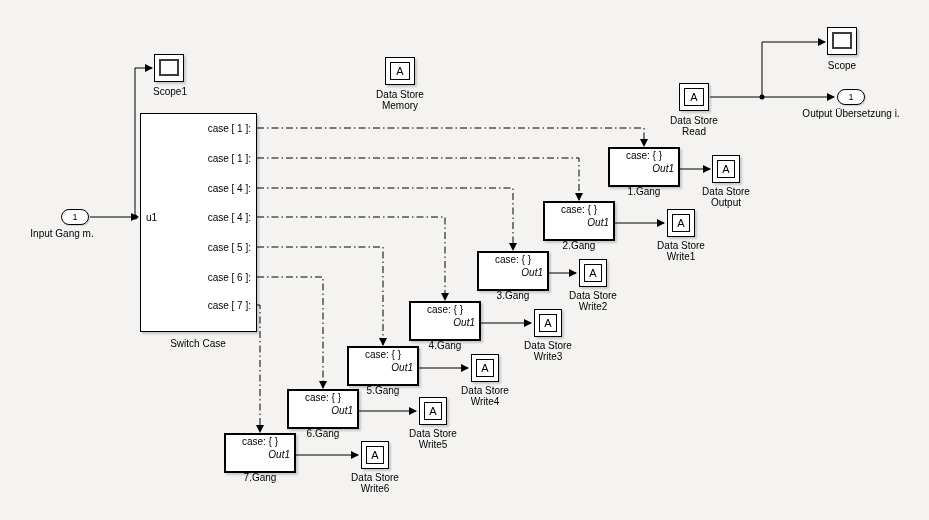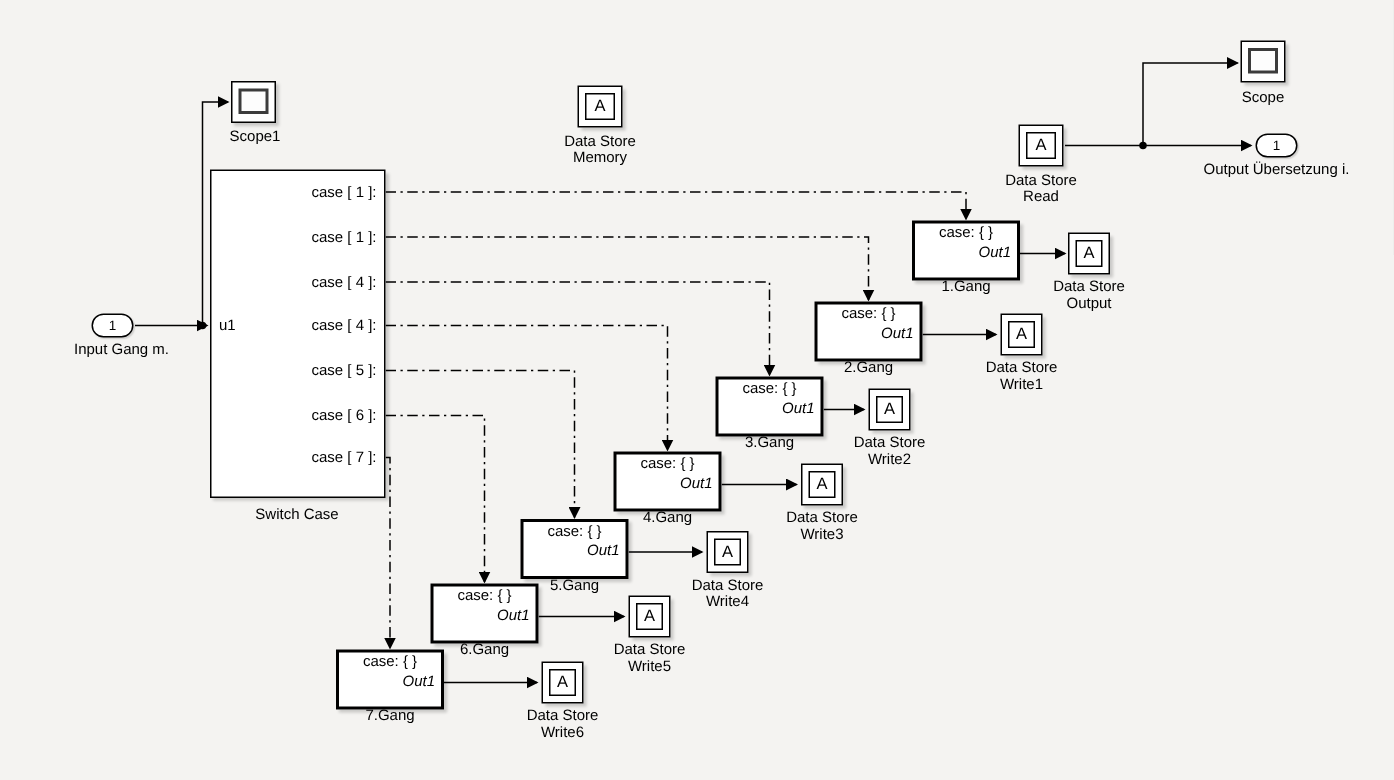--- a/index.html
+++ b/index.html
@@ -62,21 +62,21 @@
   </svg>
 
   <div class="block" style="left:154px;top:54px;width:30px;height:28px">
     <div class="scope-screen"></div>
   </div>
   <div class="lbl" style="left:110px;top:86px">Scope1</div>
 
   <div class="oval" style="left:61px;top:209px;width:28px;height:16px">
     <span>1</span>
   </div>
-  <div class="lbl" style="left:21px;top:228px">Input Gang m.</div>
+  <div class="lbl" style="left:2px;top:228px">Input Gang m.</div>
 
   <div class="block" style="left:140px;top:113px;width:117px;height:219px">
     <span class="u1" style="top:98px">u1</span>
     <span class="case-label" style="top:9px">case [ 1 ]:</span>
     <span class="case-label" style="top:39px">case [ 1 ]:</span>
     <span class="case-label" style="top:69px">case [ 4 ]:</span>
     <span class="case-label" style="top:98px">case [ 4 ]:</span>
     <span class="case-label" style="top:128px">case [ 5 ]:</span>
     <span class="case-label" style="top:158px">case [ 6 ]:</span>
     <span class="case-label" style="top:186px">case [ 7 ]:</span>

